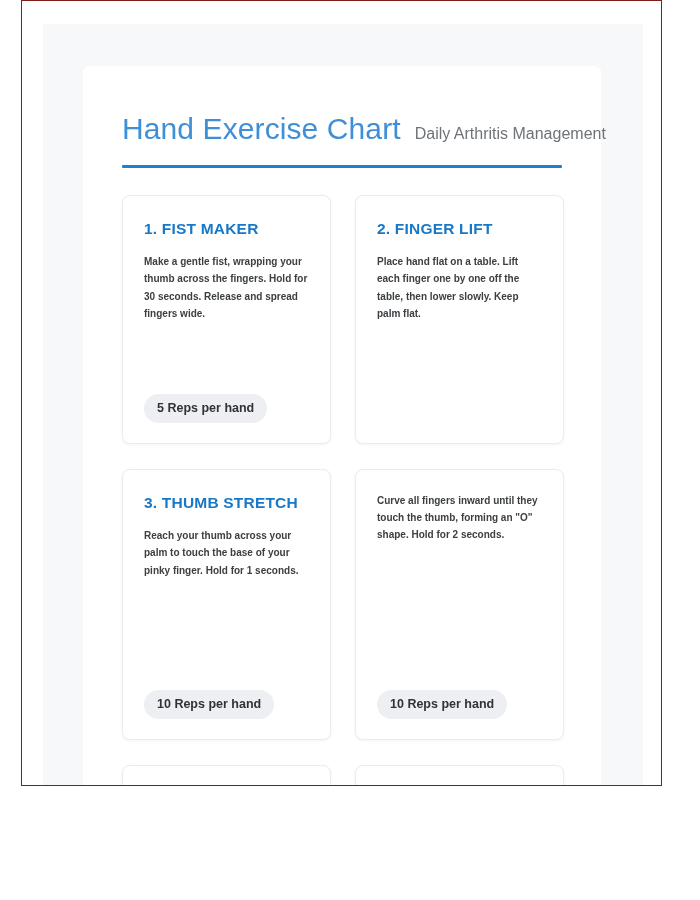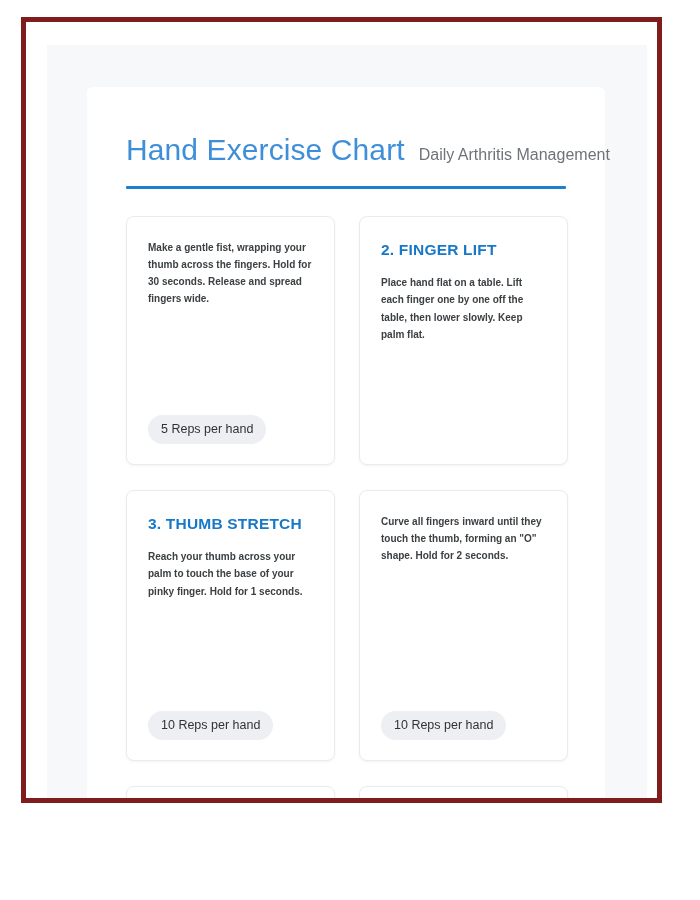--- a/index.html
+++ b/index.html
@@ -13,24 +13,24 @@
     height: 900px;
     overflow: hidden;
     font-family: "Liberation Sans", sans-serif;
     -webkit-font-smoothing: antialiased;
   }
 
   
   .viewport-frame {
     position: absolute;
     left: 21px;
-    top: 17px;
+    top: 0;
     width: 641px;
     height: 786px;
-    border: 5px solid #7f1d1d;
+    border: 1px solid #7f1d1d;
     box-sizing: border-box;
     background: #ffffff;
     overflow: hidden;
   }
 
   
   .page-backdrop {
     position: absolute;
     left: 21px;
     top: 23px;
@@ -128,21 +128,21 @@
   }
 
   .card-badge-row {
     margin-top: auto;
   }
   .card-badge {
     display: inline-block;
     background: #edeff3;
     color: #2f3337;
     font-size: 12.5px;
-    font-weight: 400;
+    font-weight: 700;
     line-height: 1;
     padding: 8px 13px 9px 13px;
     border-radius: 999px;
     white-space: nowrap;
   }
 </style>
 </head>
 <body>
 
 <div class="viewport-frame">
@@ -155,20 +155,21 @@
         <div class="header-line">
           <h1 class="doc-title">Hand Exercise Chart</h1>
           <span class="doc-subtitle">Daily Arthritis Management</span>
         </div>
         <div class="header-rule"></div>
       </div>
 
       <div class="card-grid">
 
         <div class="exercise-card row-1">
+          <h2 class="card-heading">1. FIST MAKER</h2>
           <p class="card-body">Make a gentle fist, wrapping your thumb across the fingers. Hold for 30 seconds. Release and spread fingers wide.</p>
           <div class="card-badge-row">
             <span class="card-badge">5 Reps per hand</span>
           </div>
         </div>
 
         <div class="exercise-card row-1">
           <h2 class="card-heading">2. FINGER LIFT</h2>
           <p class="card-body">Place hand flat on a table. Lift each finger one by one off the table, then lower slowly. Keep palm flat.</p>
         </div>

